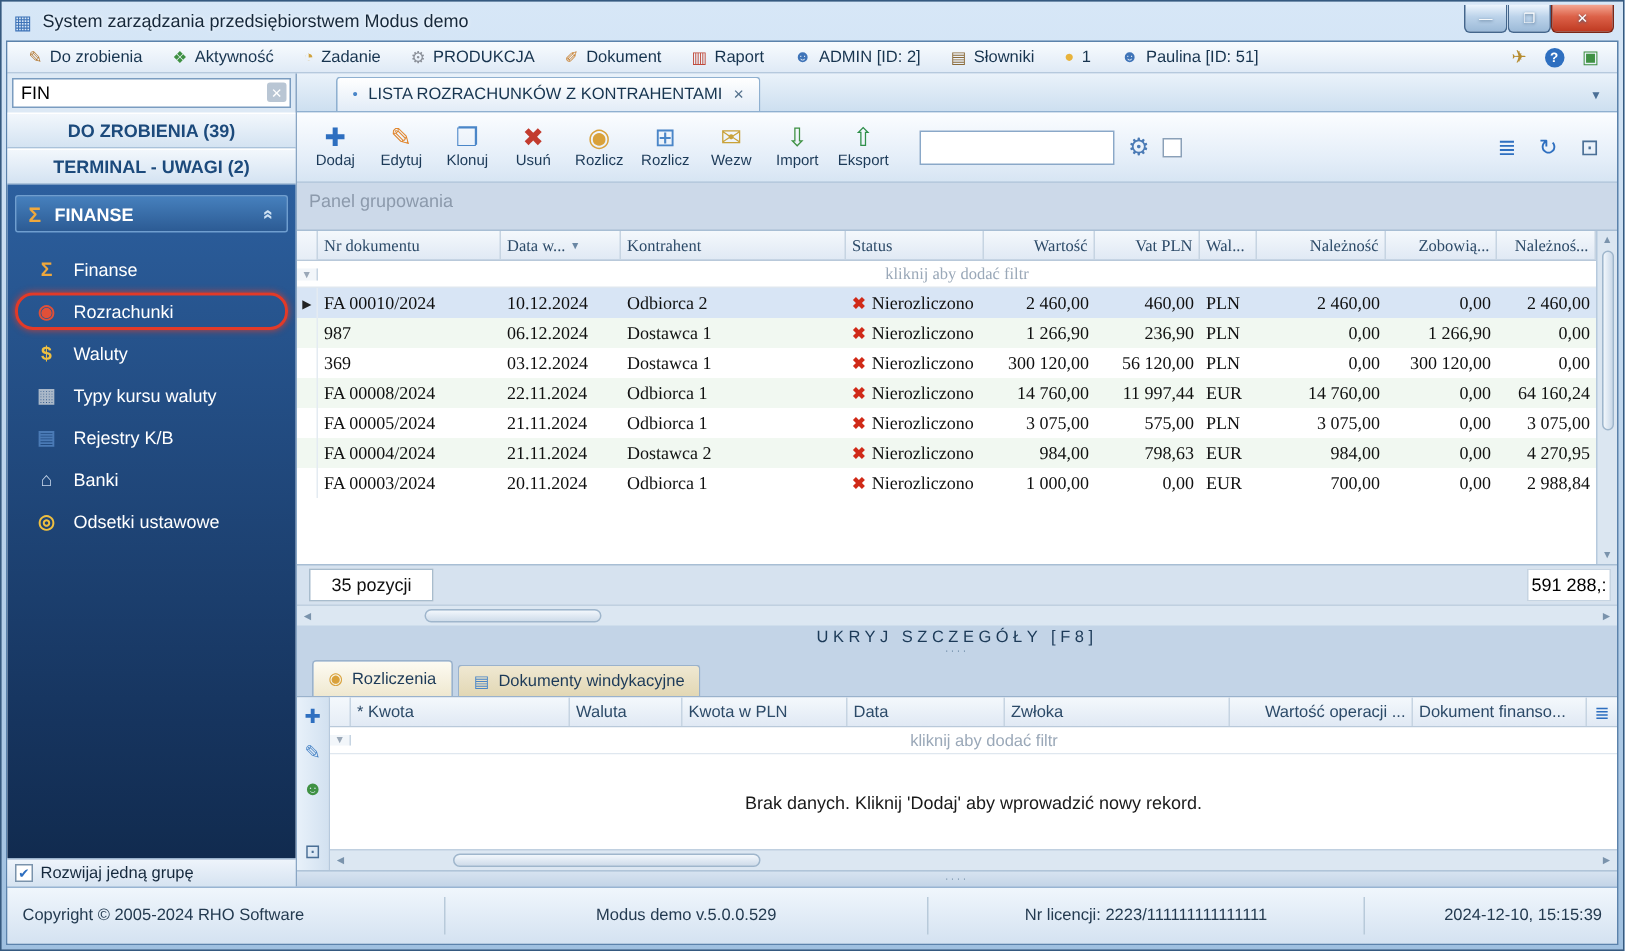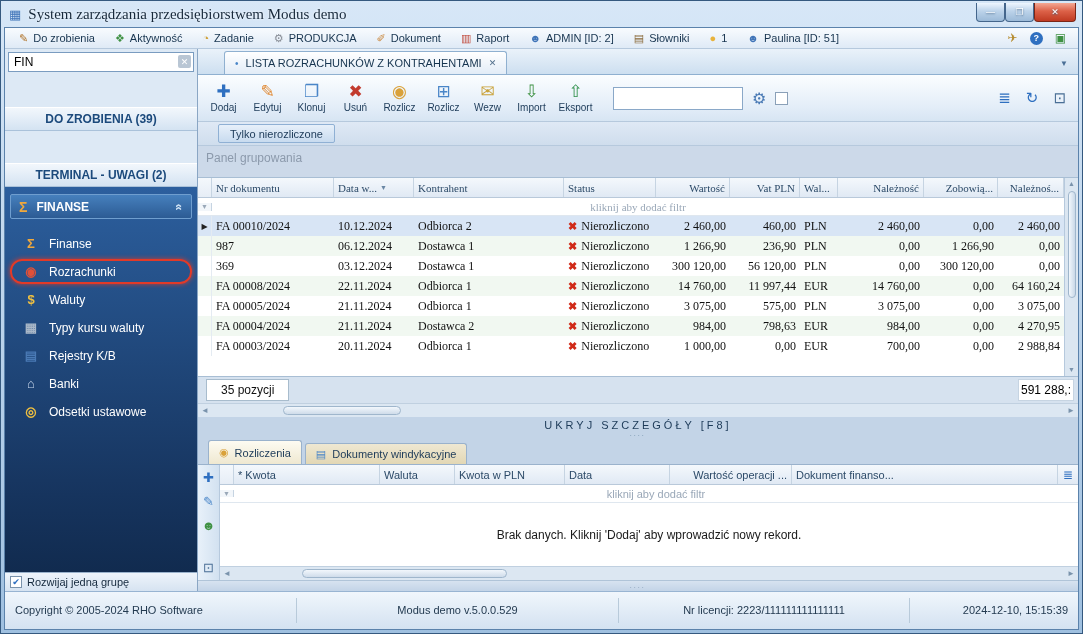--- a/index.html
+++ b/index.html
@@ -2,21 +2,21 @@
 <html><head>
 <meta charset="utf-8">
 <style>
   html,body{margin:0;padding:0;background:#8aa4c0;}
   *{box-sizing:border-box;}
   .window{width:1083px;height:634px;border:1px solid #35597f;background:linear-gradient(#d7e7f7,#9fc0e0);
     padding:0 3px 3px;display:flex;flex-direction:column;font-family:"Liberation Sans",sans-serif;}
   
   .titlebar{height:26px;display:flex;align-items:center;padding:0 3px;}
   .app-icon{font-size:13px;color:#3f74b8;margin:0 2px;}
-  .tb-title{font-size:15px;color:#16283a;margin-left:5px;text-shadow:0 0 3px #fff;font-family:Liberation Serif, serif;}
+  .tb-title{font-size:12px;color:#16283a;margin-left:5px;text-shadow:0 0 3px #fff;}
   .caption{margin-left:auto;display:flex;margin-top:-4px;}
   .cap-btn{width:29px;height:19px;border:1px solid #44668c;border-top:none;border-radius:0 0 4px 4px;
     background:linear-gradient(#eef6fe,#bcd3ea 45%,#9cbad8);display:flex;align-items:center;justify-content:center;
     font-size:9px;color:#fff;text-shadow:0 1px 2px #3a5a7a;cursor:default;}
   .cap-btn.close{width:42px;background:linear-gradient(#f4a894,#dc6148 45%,#bf3a22);border-color:#7c2616;}
   
   .app-body{flex:1;display:flex;flex-direction:column;border:1px solid #5b82ab;background:#c9d9ea;min-height:0;}
   
   .menubar{height:21px;background:linear-gradient(#f8fbfe,#dfeaf6);border-bottom:1px solid #b6c9dd;
     display:flex;align-items:center;padding:0 4px;font-size:11px;color:#17344f;}
@@ -31,21 +31,21 @@
   
   .sidebar{width:193px;display:flex;flex-direction:column;border-right:1px solid #8aa6c4;background:#dde9f5;}
   .side-search{height:26px;display:flex;align-items:center;padding:2px 3px;}
   .ss-wrap{position:relative;flex:1;}
   .ss-wrap input{width:100%;height:20px;border:1px solid #7a9cc0;font:12px "Liberation Sans",sans-serif;
     padding:0 18px 0 5px;outline:none;}
   .ss-clear{position:absolute;right:3px;top:3px;width:13px;height:13px;background:#b9c6d4;border-radius:2px;
     color:#fff;font-size:9px;display:flex;align-items:center;justify-content:center;}
   .side-group-h{height:24px;background:linear-gradient(#f2f7fc,#d4e3f2);border-bottom:1px solid #aac2da;
     border-top:1px solid #fff;display:flex;align-items:center;justify-content:center;
-    font-size:12px;font-weight:bold;color:#1c4a7c;margin-top:32px;}
+    font-size:12px;font-weight:bold;color:#1c4a7c;}
   .navpanel{flex:1;background:linear-gradient(#2c5f9e,#16345e 80%,#112b4f);padding:7px 5px;min-height:0;}
   .nav-group-header{height:25px;background:linear-gradient(#4680bd,#2c5b94);border:1px solid #6f9ecf;
     border-radius:2px;display:flex;align-items:center;padding:0 8px;color:#fff;font-weight:bold;font-size:12px;
     gap:9px;margin-bottom:12px;}
   .nav-group-header .gi{color:#f0a83c;font-size:14px;font-weight:bold;}
   .ngh-chevron{margin-left:auto;transform:rotate(90deg);font-size:12px;color:#cfe2f4;}
   .nav-item{height:25px;display:flex;align-items:center;gap:9px;color:#fff;font-size:12px;
     padding:0 6px 0 10px;margin:3px 2px;}
   .nav-item .nv-icon{width:18px;text-align:center;font-size:13px;font-weight:bold;}
   .nav-item.hl{border:2px solid #e23a28;border-radius:12px;box-shadow:0 0 5px rgba(230,60,40,.85);margin:1px 0;}
@@ -315,23 +315,20 @@
             <span class="gear">⚙</span>
             <span class="tb-check"></span>
           </div>
           <div class="toolbar-right" id="toolbar-right">
               <span class="tr-icon" style="color: rgb(46, 111, 192);">≣</span>
               <span class="tr-icon" style="color: rgb(46, 111, 192);">↻</span>
               <span class="tr-icon" style="color: rgb(74, 111, 150);">⊡</span>
             </div>
         </div>
 
-        <div class="subtoolbar">
-          <div class="btn-filter">Tylko nierozliczone</div>
-        </div>
 
         <div class="grouppanel">Panel grupowania</div>
 
         <div class="gridblock">
           <div class="gridrow-area">
             <div class="grid-main">
               <div class="g-hrow" id="grid-header">
                   <div class="g-marker"></div>
                   <div class="g-hcell" style="width: 122px;">
                     <span>Nr dokumentu</span>
@@ -658,20 +655,23 @@
                   <span>* Kwota</span>
                 </div>
                 <div class="g-hcell" style="width: 75px;">
                   <span>Waluta</span>
                 </div>
                 <div class="g-hcell" style="width: 110px;">
                   <span>Kwota w PLN</span>
                 </div>
                 <div class="g-hcell" style="width: 105px;">
                   <span>Data</span>
+                </div>
+                <div class="g-hcell" style="width: 150px;">
+                  <span>Zwłoka</span>
                 </div>
                 <div class="g-hcell" style="width: 122px; justify-content: flex-end;">
                   <span>Wartość operacji ...</span>
                 </div>
                 <div class="g-hcell" style="flex: 1 1 0%;">
                   <span>Dokument finanso...</span>
                 </div>
                 <div class="g-hcell iconcell">≣</div>
               </div>
             <div class="g-filter">

